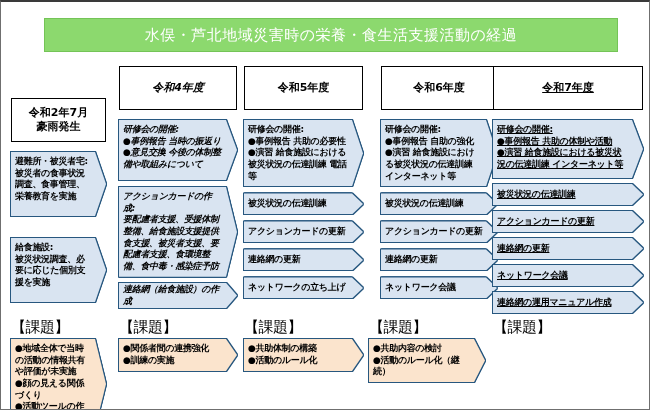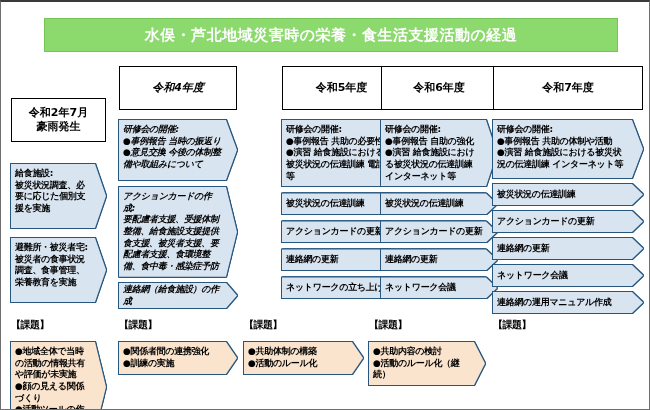--- a/index.html
+++ b/index.html
@@ -3,76 +3,76 @@
 <meta charset="utf-8">
 <style>
   html,body{margin:0;padding:0;background:#fff;}
   *{box-sizing:border-box;}
   body{font-family:"DejaVu Sans","Liberation Sans",sans-serif;}
   .stage{position:relative;width:650px;height:410px;background:#fff;overflow:hidden;
          border:1px solid #6f6f6f;border-top:2px solid #3a3a3a;}
   .titlebar{position:absolute;left:43px;right:31px;top:16px;height:34px;
             background:var(--c-green,#8cd96e);border:1px solid #74c457;
             display:flex;align-items:center;justify-content:center;
-            color:#fff;font-weight:bold;font-size:15px;letter-spacing:.5px;}
+            color:#fff;font-weight:normal;font-size:15px;letter-spacing:.5px;}
   .col{position:absolute;top:64px;}
   .hdr{height:44px;border:1.5px solid #000;background:#fff;
        display:flex;align-items:center;justify-content:center;text-align:center;
        font-weight:bold;font-size:11px;line-height:1.25;color:#000;white-space:pre-line;}
   
   .chw{--bc:var(--c-navy,#27577f);
        filter:drop-shadow(1px 0 0 var(--bc)) drop-shadow(-1px 0 0 var(--bc))
               drop-shadow(0 1px 0 var(--bc)) drop-shadow(0 -1px 0 var(--bc));}
   .chev{clip-path:polygon(0 0,calc(100% - 11px) 0,100% 50%,calc(100% - 11px) 100%,0 100%);
         background:var(--c-blue,#d9e4f1);color:#000;font-weight:bold;font-size:9px;
         line-height:1.3;letter-spacing:-0.3px;padding:4px 14px 4px 4px;
         white-space:pre-line;word-break:break-all;}
   .chev.small{display:flex;align-items:center;min-height:21px;padding-top:1px;padding-bottom:1px;}
   .chev.peach{background:var(--c-peach,#fbe4cd);}
   .m6{margin-top:6px}.m7{margin-top:7px}.m10{margin-top:10px}.m22{margin-top:22px}
   .issues{position:absolute;top:316px;}
-  .ilabel{font-size:10px;font-weight:bold;color:#000;margin-bottom:10px;letter-spacing:-0.5px;}
+  .ilabel{font-size:15px;font-weight:normal;color:#000;margin-bottom:2px;letter-spacing:-0.5px;}
 </style>
 </head>
 <body>
 
 <div class="stage">
 
   <div class="titlebar">水俣・芦北地域災害時の栄養・食生活支援活動の経過</div>
 
   <div class="col" style="left:10px;width:95px;margin-top:32px;">
     <div class="hdr">令和2年7月
 豪雨発生</div>
+    <div class="chw m10">
+        <div class="chev" style="min-height:64px">避難所・被災者宅:
+被災者の食事状況調査、食事管理、栄養教育を実施</div>
+      </div>
     <div class="chw m22">
         <div class="chev" style="min-height:64px">給食施設:
 被災状況調査、必要に応じた個別支援を実施</div>
-      </div>
-    <div class="chw m10">
-        <div class="chev" style="min-height:64px">避難所・被災者宅:
-被災者の食事状況調査、食事管理、栄養教育を実施</div>
       </div>
   </div>
 
   <div class="col" style="left:118px;width:118px;font-style:italic;">
     <div class="hdr">令和4年度</div>
     <div class="chw m10">
         <div class="chev" style="min-height:60px">研修会の開催:
 ●事例報告 当時の振返り
 ●意見交換 今後の体制整備や取組みについて</div>
       </div>
     <div class="chw m7">
         <div class="chev" style="min-height:72px">アクションカードの作成:
 要配慮者支援、受援体制整備、給食施設支援提供食支援、被災者支援、要配慮者支援、食環境整備、食中毒・感染症予防</div>
       </div>
     <div class="chw m6">
         <div class="chev small">連絡網（給食施設）の作成</div>
       </div>
   </div>
 
-  <div class="col" style="left:243px;width:119px;margin-left:38px;">
+  <div class="col" style="left:243px;width:119px;">
     <div class="hdr">令和5年度</div>
     <div class="chw m10">
         <div class="chev" style="min-height:62px">研修会の開催:
 ●事例報告 共助の必要性
 ●演習 給食施設における被災状況の伝達訓練 電話等</div>
       </div>
     <div class="chw m7">
         <div class="chev small">被災状況の伝達訓練</div>
       </div>
     <div class="chw m7">
@@ -100,21 +100,21 @@
         <div class="chev small">アクションカードの更新</div>
       </div>
     <div class="chw m7">
         <div class="chev small">連絡網の更新</div>
       </div>
     <div class="chw m7">
         <div class="chev small">ネットワーク会議</div>
       </div>
   </div>
 
-  <div class="col" style="left:492px;width:150px;">
+  <div class="col" style="left:492px;width:150px;text-decoration:underline;">
     <div class="hdr">令和7年度</div>
     <div class="chw m10">
         <div class="chev" style="min-height:58px">研修会の開催:
 ●事例報告 共助の体制や活動
 ●演習 給食施設における被災状況の伝達訓練 インターネット等</div>
       </div>
     <div class="chw m6">
         <div class="chev small">被災状況の伝達訓練</div>
       </div>
     <div class="chw m6">

